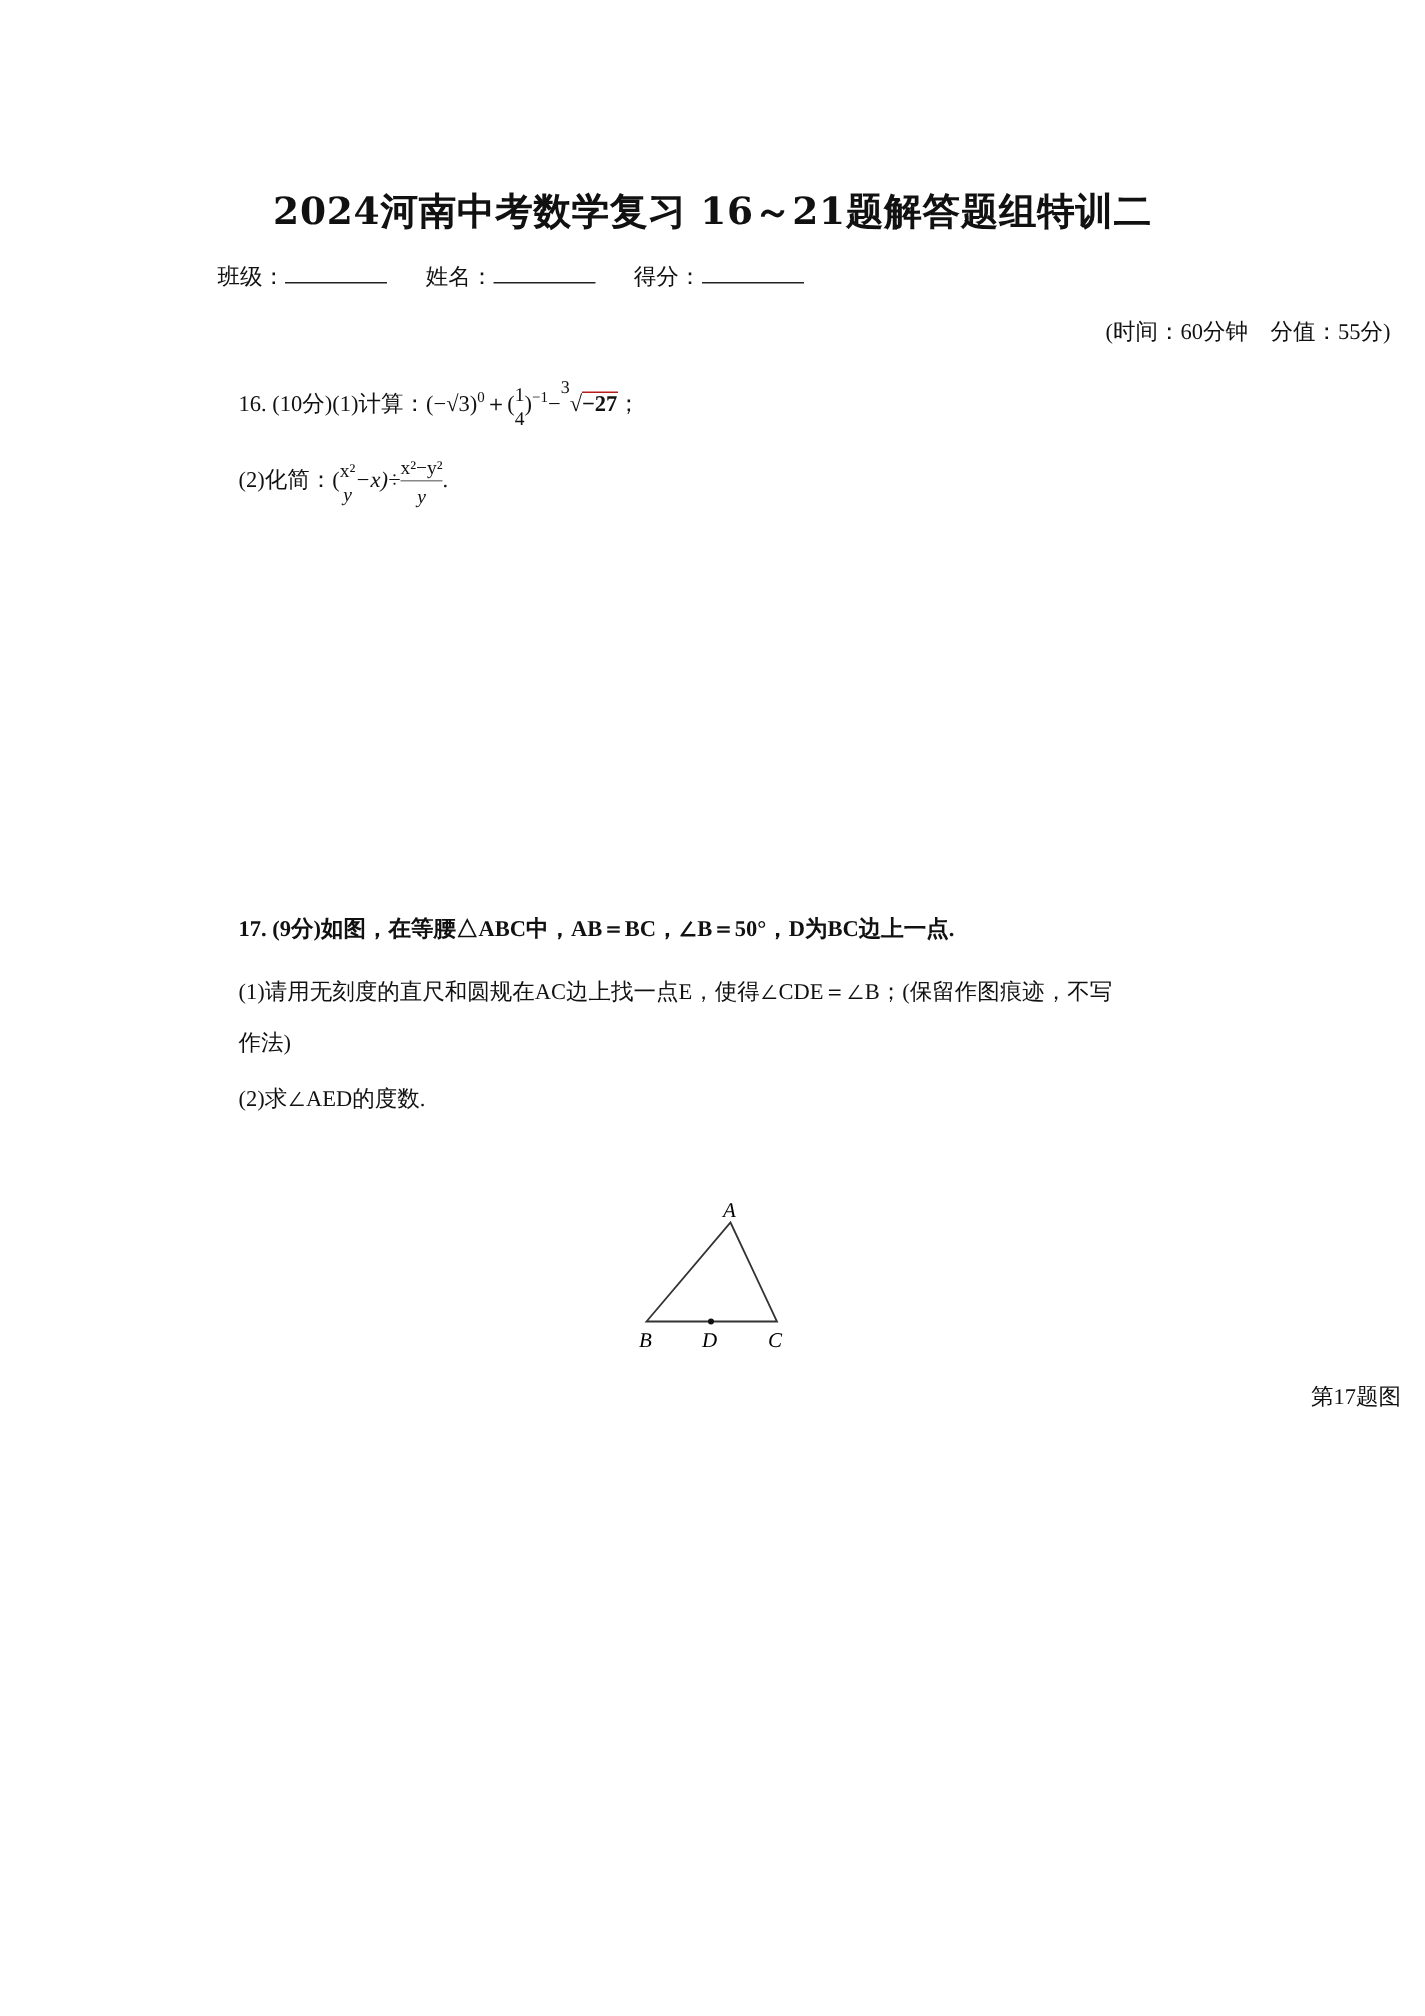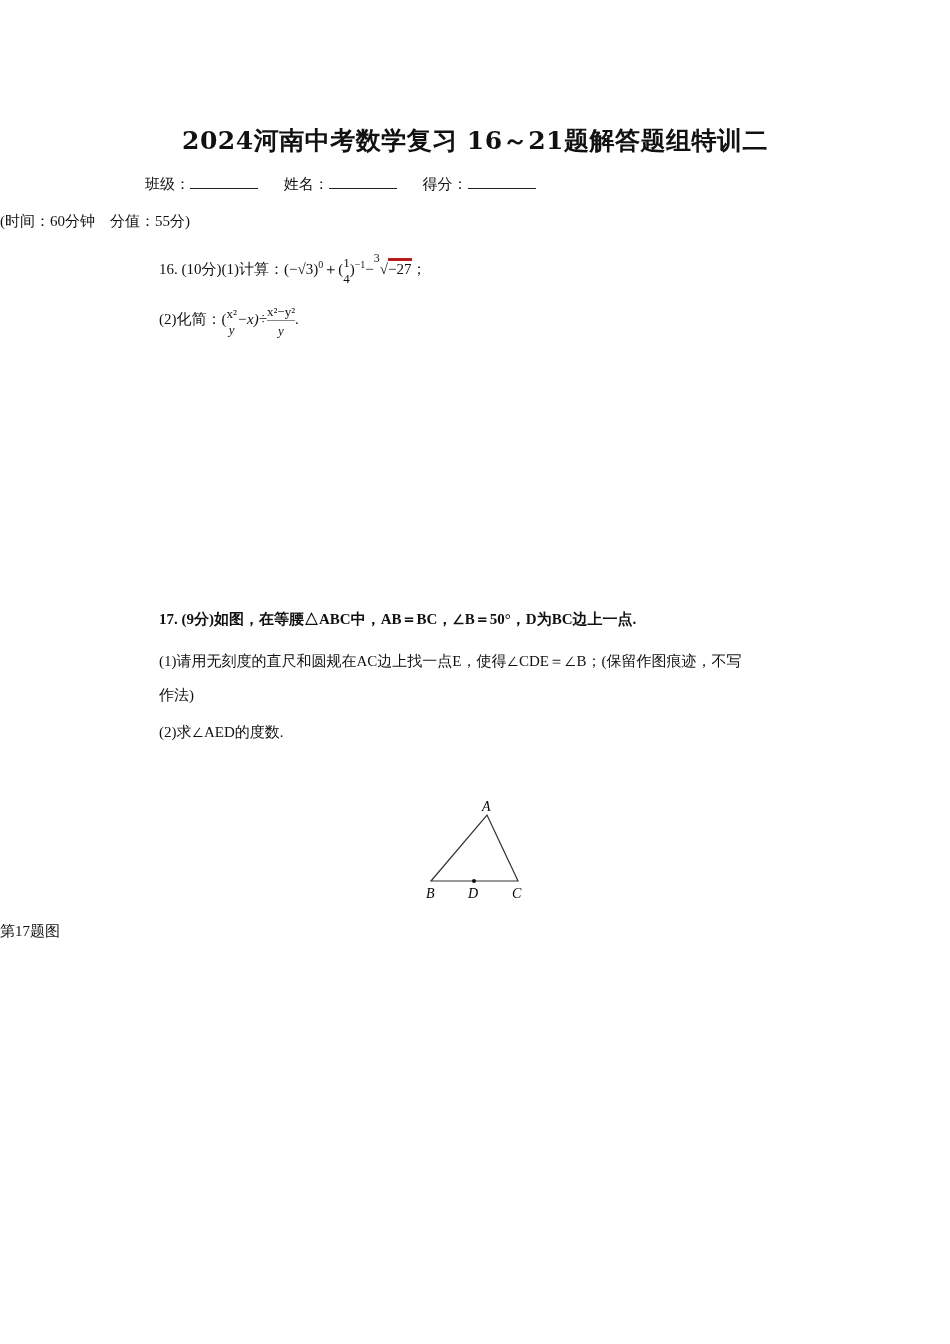--- a/index.html
+++ b/index.html
@@ -1,53 +1,53 @@
 <!DOCTYPE html>
 <html><head>
 <meta charset="utf-8">
 <style>
   html, body { margin:0; padding:0; background:#ffffff; }
   body { width:950px; height:1344px; position:relative; font-family:"DejaVu Serif", "Liberation Serif", serif; color:#111; overflow:hidden; }
   .abs { position:absolute; white-space:nowrap; }
   .title { left:0; width:950px; top:124px; text-align:center; font-size:25px; font-weight:bold; letter-spacing:0.5px; font-family:"DejaVu Serif", serif; }
   .info { top:174px; left:145px; font-size:15px; font-family:"Liberation Serif", serif; }
   .info span.blank { display:inline-block; width:68px; border-bottom:1px solid #222; height:14px; vertical-align:baseline; margin-right:22px; }
-  .meta { top:212px; left:0; width:927px; text-align:left; font-size:15px; font-family:"Liberation Serif", serif; }
+  .meta { top:212px; left:0; width:927px; text-align:right; font-size:15px; font-family:"Liberation Serif", serif; }
   .line { left:159px; font-size:15px; font-family:"Liberation Serif", serif; }
   .q16a { top:256px; }
   .q16b { top:305px; }
   sup { font-size:10px; vertical-align:6px; line-height:0; }
   .frac { display:inline-block; vertical-align:middle; text-align:center; line-height:1; position:relative; }
   .frac .num { display:block; font-size:13px; }
   .frac .den { display:block; font-size:13px; padding-top:3px; }
   .frac.bar .num { border-bottom:1px solid #888; padding-bottom:2px; }
   .q17 { top:610px;font-weight:bold; }
   .q17a { top:652px; }
   .q17b { top:686px; }
   .q17c { top:723px; }
-  .caption { top:922px; left:0; width:934px; text-align:left; font-size:15px; font-family:"Liberation Serif", serif; }
+  .caption { top:922px; left:0; width:934px; text-align:right; font-size:15px; font-family:"Liberation Serif", serif; }
   .fig { position:absolute; left:410px; top:790px; }
   .lbl { font-family:"Liberation Serif", serif; font-style:italic; font-size:14px; }
 </style>
 </head>
 <body>
 
 <div class="abs title">2024河南中考数学复习 16～21题解答题组特训二</div>
 
 <div class="abs info">
   <span>班级：</span><span class="blank"></span>
   <span>姓名：</span><span class="blank"></span>
   <span>得分：</span><span class="blank"></span>
 </div>
 
 <div class="abs meta">(时间：60分钟　分值：55分)</div>
 
 <div class="abs line q16a">
   <span>16.</span>
-  <span>(10分)</span><span>(1)计算：</span><span>(−√3)</span><sup>0</sup><span>＋(</span><span class="frac"><span class="num">1</span><span class="den">4</span></span><span>)</span><sup>−1</sup><span>−</span><sup style="font-size:12px;vertical-align:12px;">3</sup><span>√</span><span style="border-top:3px solid #b91c1c;">−27</span><span>；</span>
+  <span>(10分)</span><span>(1)计算：</span><span>(−√3)</span><sup>0</sup><span>＋(</span><span class="frac"><span class="num">1</span><span class="den">4</span></span><span>)</span><sup>−1</sup><span>−</span><sup style="font-size:12px;vertical-align:12px;">3</sup><span>√</span><span style="border-top:1px solid #b91c1c;font-weight:bold;">−27</span><span>；</span>
 </div>
 
 <div class="abs line q16b">
   <span>(2)化简：</span><span>(</span><span class="frac"><span class="num" style="">x²</span><span class="den" style="font-style:italic">y</span></span><span style="font-style:italic">−x)÷</span><span class="frac bar"><span class="num" style="">x²−y²</span><span class="den" style="font-style:italic">y</span></span><span>.</span>
 </div>
 
 <div class="abs line q17">17. (9分)如图，在等腰△ABC中，AB＝BC，∠B＝50°，D为BC边上一点.</div>
 <div class="abs line q17a">(1)请用无刻度的直尺和圆规在AC边上找一点E，使得∠CDE＝∠B；(保留作图痕迹，不写</div>
 <div class="abs line q17b">作法)</div>
 <div class="abs line q17c">(2)求∠AED的度数.</div>

